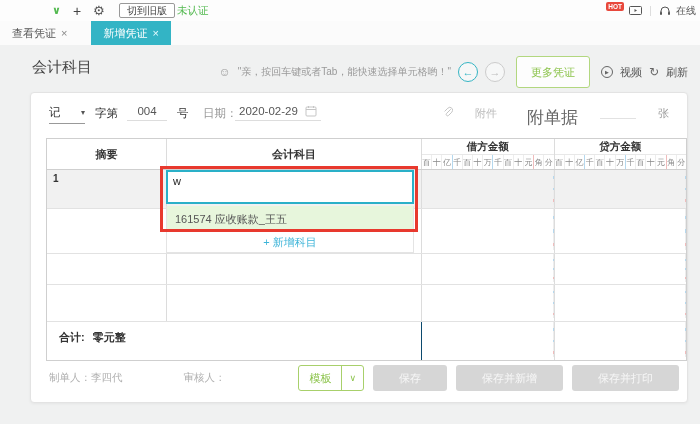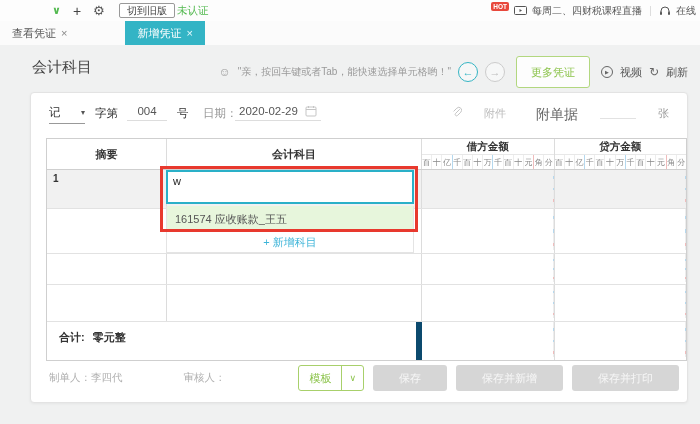--- a/index.html
+++ b/index.html
@@ -13,21 +13,21 @@
   .tb-switch { position:absolute; left:119px; top:3px; height:15px; padding:0 7px; font-size:10px; color:#444; background:#fff; border:1px solid #999; border-radius:2px; cursor:pointer; font-family:inherit; }
   .tb-uncert { position:absolute; left:177px; color:#52b94f; font-size:10.5px; cursor:pointer; }
   .tb-right { position:absolute; right:4px; top:0; height:21px; display:flex; align-items:center; gap:5px; }
   .hotbadge { background:#e8483c; color:#fff; font-size:6.5px; font-weight:bold; padding:1px 2px; border-radius:2px; line-height:7px; position:relative; top:-4px; }
   .tvicon { display:inline-flex; }
   .tb-live { color:#555; font-size:10px; cursor:pointer; }
   .vdiv { width:1px; height:10px; background:#ddd; margin:0 3px; }
   .tb-online { color:#555; font-size:10px; cursor:pointer; }
 
   
-  .tabbar { position:absolute; left:0; top:21px; width:700px; height:24px; background:#fbfbfb; display:flex; align-items:stretch;gap:34px; }
+  .tabbar { position:absolute; left:0; top:21px; width:700px; height:24px; background:#fbfbfb; display:flex; align-items:stretch; }
   .tab { display:flex; align-items:center; gap:5px; padding:0 12px; font-size:11px; color:#555; cursor:pointer; }
   .tab .close { font-size:11px; color:#888; }
   .tab.active { background:#33b4c5; color:#fff; margin-left:12px; }
   .tab.active .close { color:#e8fbff; }
 
   
   .content { position:absolute; left:0; top:45px; width:700px; height:379px; background:#f0f1f1; }
   .page-title { position:absolute; left:32px; top:13px; font-size:15px; color:#444; }
   .headright { position:absolute; right:12px; top:11px; display:flex; align-items:center; gap:7px; }
   .smiley { color:#999; font-size:12px; }
@@ -47,21 +47,21 @@
   .formrow { position:absolute; left:0; top:12px; width:100%; height:24px; font-size:11.5px; color:#333; }
   .sel { position:absolute; left:18px; top:0; width:36px; border-bottom:1px solid #999; display:inline-flex; justify-content:space-between; align-items:center; padding-bottom:3px; cursor:pointer; }
   .sel .dn { font-size:8px; color:#555; }
   .lab-zidi { position:absolute; left:64px; top:1px; }
   .numfield { position:absolute; left:96px; top:0; width:40px; text-align:center; color:#555; border-bottom:1px solid #ddd; padding-bottom:3px; cursor:text; }
   .lab-hao { position:absolute; left:146px; top:1px; }
   .lab-date { position:absolute; left:172px; top:1px; color:#999; }
   .dateval { position:absolute; left:204px; top:0; display:inline-flex; align-items:center; gap:7px; color:#555; border-bottom:1px solid #ddd; padding:0 4px 3px 4px; cursor:pointer; }
   .att-group { position:absolute; right:18px; top:1px; display:flex; align-items:flex-start; gap:22px; }
   .att-label { color:#bbb; font-size:11px; }
-  .sheets-label { color:#666; font-size:14px; margin-left:8px; }
+  .sheets-label { color:#666; font-size:17px; margin-left:8px; }
   .sheets-input { width:36px; border-bottom:1px solid #e2e2e2; height:13px; cursor:text; }
   .sheets-unit { color:#999; font-size:11px; }
 
   
   .vtable { position:absolute; left:15px; top:45px; width:641px; border:1px solid #cfcfcf; background:#fff; }
   .trow, .thead { display:flex; border-bottom:1px solid #e2e2e2; }
   .thead { border-bottom:1px solid #cfcfcf; height:31px; }
   .col-sum { width:120px; border-right:1px solid #dcdcdc; }
   .col-subj { width:255px; border-right:1px solid #dcdcdc; }
   .col-amt { flex:1; border-right:1px solid #dcdcdc; display:flex; flex-direction:column; }
@@ -74,21 +74,21 @@
   .subgrid .sub { flex:1; border-right:1px solid #ededed; }
   .sub:nth-child(3) { border-right-color:#b5d8ee !important; }
   .sub:nth-child(7) { border-right-color:#b5d8ee !important; }
   .sub:nth-child(11){ border-right-color:#f0bcbc !important; }
   .sub:nth-child(13){ border-right:none !important; }
   .r1 { height:39px; } .r2 { height:45px; } .r3 { height:31px; } .r4 { height:37px; }
   .r1 .cell { background:#f1f1f1; }
   .cell { position:relative; }
   .rowno { position:absolute; left:6px; top:3px; font-size:10px; font-weight:bold; color:#333; }
   .trow.total { height:38px; border-bottom:none; }
-  .totalcell { width:375px; border-right:6px solid #0c4a6e; display:flex; align-items:flex-start; padding:8px 0 0 12px; gap:8px; font-size:11px; font-weight:bold; color:#333; }
+  .totalcell { width:375px; border-right:1px solid #0c4a6e; display:flex; align-items:flex-start; padding:8px 0 0 12px; gap:8px; font-size:11px; font-weight:bold; color:#333; }
 
   
   .dropdown { position:absolute; left:135px; top:113px; width:248px; height:47px; background:#fff; border:1px solid #e4e4e4; border-top:none; z-index:5; }
   .dditem { height:26px; background:#e7f6dc; color:#555; font-size:11px; line-height:26px; padding-left:8px; cursor:pointer; }
   .ddadd { height:28px; text-align:center; color:#3cb4d8; font-size:11px; line-height:20px; cursor:pointer; }
   .subj-input { position:absolute; left:135px; top:77px; width:248px; height:34px; background:#fff; border:2px solid #2ab0c8; z-index:6; font-size:11px; color:#222; padding:3px 0 0 5px; cursor:text; }
   .redbox { position:absolute; left:129px; top:73px; width:258px; height:66px; border:3px solid #e8392e; z-index:7; pointer-events:none; }
 
   
   .makerrow { position:absolute; left:18px; top:278px; font-size:10.5px; color:#b0b0b0; }
@@ -111,21 +111,20 @@
   <button class="tb-switch">切到旧版</button>
   <span class="tb-uncert">未认证</span>
   <div class="tb-right">
     <span class="hotbadge">HOT</span>
     <span class="tvicon">
       <svg width="13" height="11" viewBox="0 0 13 11">
           <rect x="0.5" y="1.5" width="12" height="8" rx="1" fill="none" stroke="#555"></rect>
           <path d="M5.5 4 L8 5.5 L5.5 7 Z" fill="#555"></path>
         </svg>
     </span>
-    <span class="tb-live">每周二、四财税课程直播</span>
     <span class="vdiv"></span>
     <span>
       <svg width="12" height="11" viewBox="0 0 12 11">
           <path d="M2 7 L2 6 a4 4 0 0 1 8 0 L10 7" fill="none" stroke="#555"></path>
           <rect x="1" y="6.5" width="2" height="3.5" rx="1" fill="#555"></rect>
           <rect x="9" y="6.5" width="2" height="3.5" rx="1" fill="#555"></rect>
         </svg>
     </span>
     <span class="tb-online">在线</span>
   </div>

